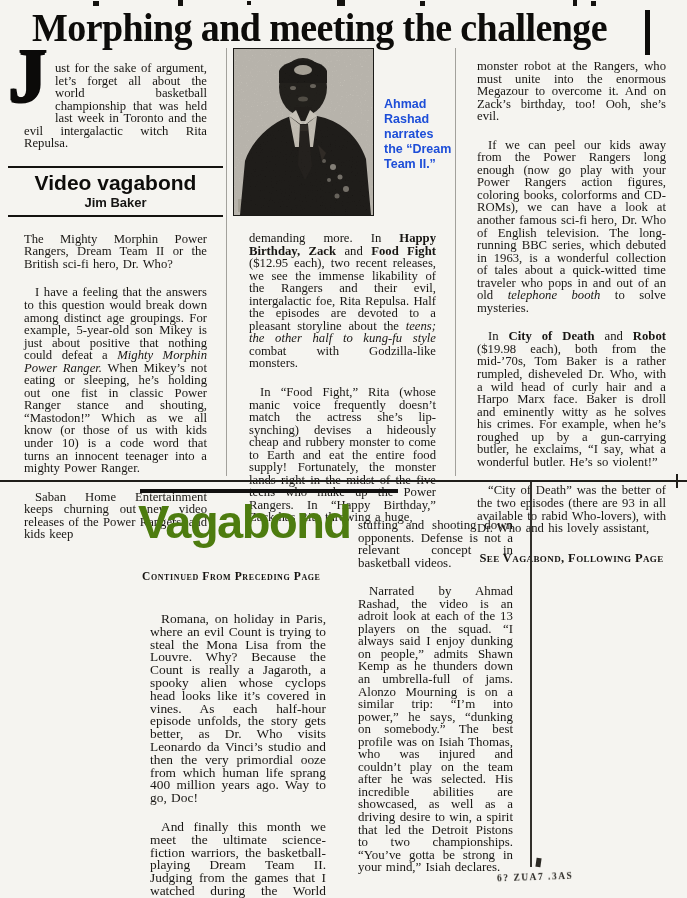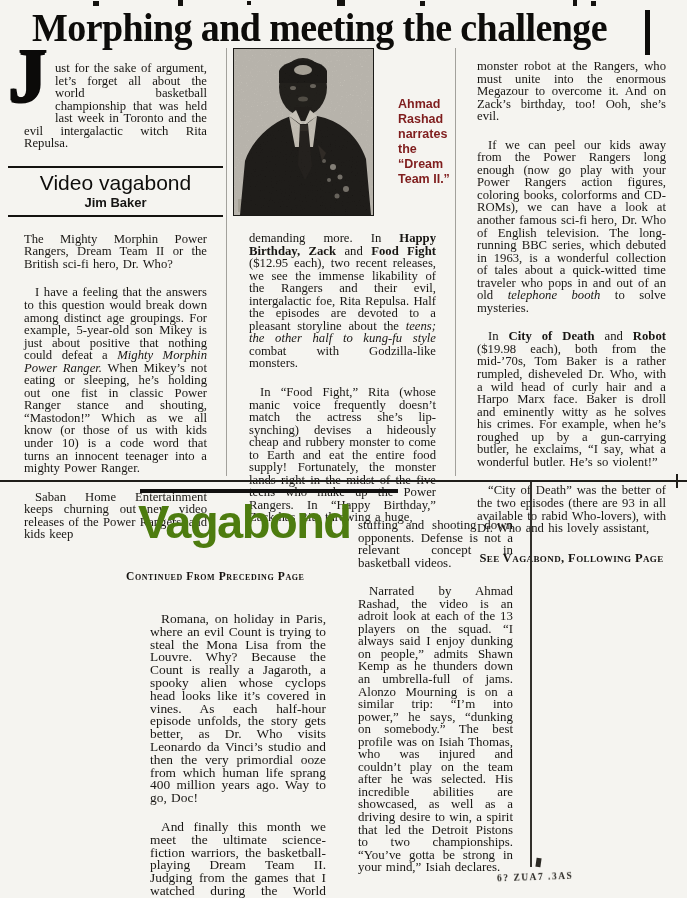--- a/index.html
+++ b/index.html
@@ -42,48 +42,48 @@
   }
   .dropcap{
     float:left;width:42px;height:58px;margin:3px 5px 6px 0;
     font-size:78px;line-height:52px;font-weight:bold;color:#0b0a09;
     text-shadow:1.5px 0 #0b0a09,-1px 0 #0b0a09,0 1.5px #0b0a09;
   }
   .vv-box{
     margin:6px 0 7px 0;padding:4px 0 5px 0;text-align:center;
     border-top:2.5px solid #14120f;border-bottom:2.5px solid #14120f;
   }
-  .vv-title{font-family:"Liberation Sans",sans-serif;font-weight:normal;font-size:21px;line-height:22px;color:#0e0d0b;}
+  .vv-title{font-family:"Liberation Sans",sans-serif;font-weight:bold;font-size:21px;line-height:22px;color:#0e0d0b;}
   .vv-byline{font-family:"Liberation Sans",sans-serif;font-weight:600;font-size:13px;line-height:15px;margin-top:1px;}
   
   .photo-row{display:flex;}
   .photo-frame{width:139px;height:166px;border:1px solid #1b1a17;flex:none;background:#d3cfc6;}
   .photo-frame svg{display:block;}
   .photo-caption{
-    width:72px;margin-left:24px;padding-top:49px;
+    width:72px;margin-left:10px;padding-top:49px;
     font-family:"Liberation Sans",sans-serif;font-weight:bold;
-    font-size:12.5px;line-height:15px;color:#7f1d1d;
+    font-size:12.5px;line-height:15px;color:#1d4ed8;
   }
   #col2 .flow{margin-top:13px;}
   .see-note{
     font-weight:bold;font-variant:small-caps;text-align:center;
     font-size:12.5px;letter-spacing:0.4px;margin-top:4px;color:#14120f;
   }
   
   .rule-full{position:absolute;left:0;top:480px;width:687px;height:2px;background:#201e1a;}
   .tick-right{position:absolute;left:676px;top:474px;width:2px;height:14px;background:#201e1a;}
   .vrule-bottom{position:absolute;left:530px;top:482px;width:2px;height:385px;background:#32302b;}
   .vg-rule{position:absolute;left:140px;top:489px;width:258px;height:4px;background:#121110;}
   .vg-head{
     position:absolute;left:138px;top:494px;
     font-family:"Liberation Sans",sans-serif;font-weight:bold;
     font-size:47px;letter-spacing:-1.5px;color:#4d7c0f;
   }
   .vg-kicker{
-    position:absolute;left:126px;top:570px;
+    position:absolute;left:142px;top:570px;
     font-weight:bold;font-variant:small-caps;font-size:11.5px;letter-spacing:0.6px;color:#14120f;
   }
   #bcol1{left:134px;top:597px;width:208px;}
   #bcol2{left:342px;top:503px;width:187px;}
   .corner-smudge{
     position:absolute;left:497px;top:872px;width:80px;
     font-size:9.5px;font-weight:bold;letter-spacing:1.5px;color:#2c2a25;
     transform:rotate(-2deg);filter:blur(.4px);white-space:nowrap;
   }
   .dot-mark{position:absolute;left:536px;top:858px;width:5px;height:9px;background:#2c2a25;transform:rotate(8deg);filter:blur(.3px);}

